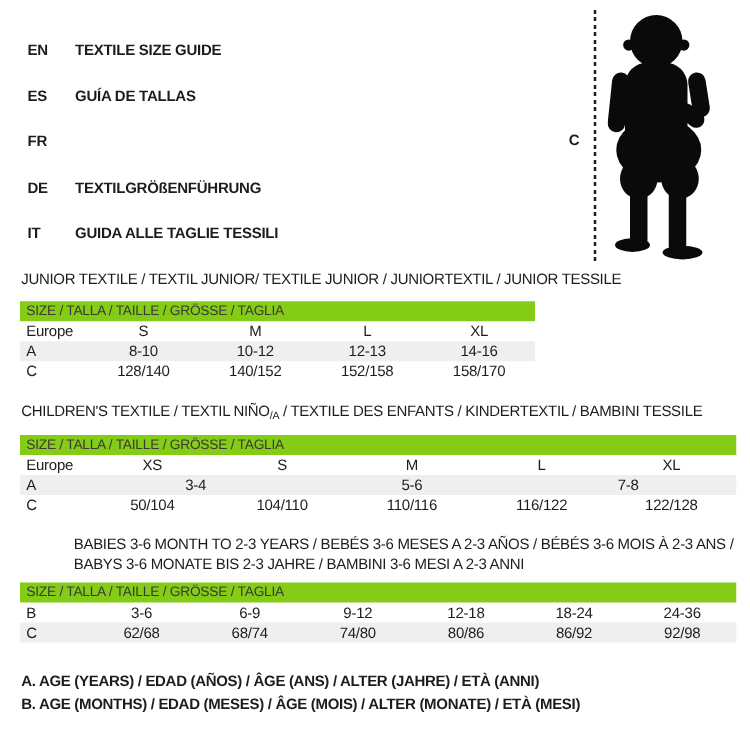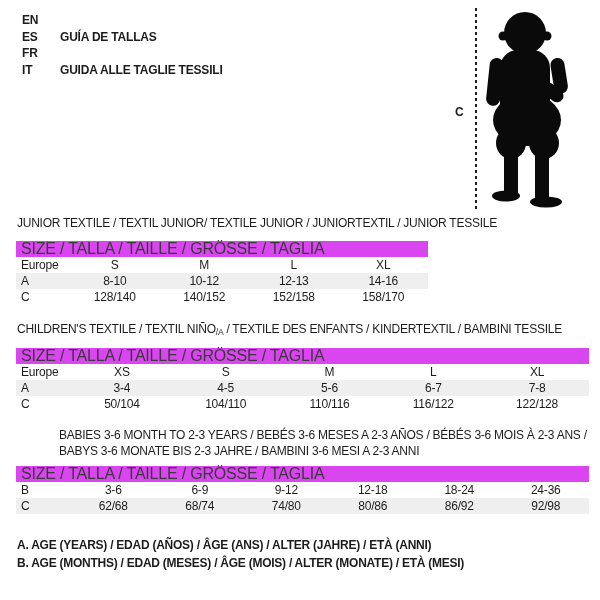--- a/index.html
+++ b/index.html
@@ -4,31 +4,31 @@
 <style>
   html,body{margin:0;padding:0;}
   body{
     width:600px;height:600px;position:relative;background:#ffffff;
     font-family:"Liberation Sans","DejaVu Sans",sans-serif;color:#1c1c1c;
     overflow:hidden;
   }
   .abs{position:absolute;}
   
   #lang-block{top:13px;left:22px;}
-  .lang-row{display:flex;height:16.5px;font-weight:bold;font-size:12px;letter-spacing:-0.2px;}
+  .lang-row{display:flex;height:16.5px;font-weight:bold;font-size:12px;letter-spacing:-0.2px;margin-top:20px;}
   .lang-code{width:38px;}
   
   #measure-line{left:475px;top:8px;width:2px;height:204px;
     background:repeating-linear-gradient(#1c1c1c 0 3px,transparent 3px 6px);}
   #measure-label{left:455px;top:105px;font-weight:bold;font-size:12px;}
   #baby-svg{left:486px;top:8px;}
   
   .tbl-title{font-weight:normal;font-size:12px;letter-spacing:-0.25px;line-height:16px;white-space:nowrap;}
   .sub{font-size:8.5px;vertical-align:-2px;}
-  .band{background:#d946ef;height:16px;line-height:16px;font-size:16px;color:#3a3a3a;
+  .band{background:#84cc16;height:16px;line-height:16px;font-size:11px;color:#3a3a3a;
     padding-left:5px;box-sizing:border-box;letter-spacing:-0.2px;}
   .trow{display:flex;height:16px;line-height:16px;font-size:12px;letter-spacing:-0.2px;justify-content:center;}
   .trow .lbl{width:54px;padding-left:5px;box-sizing:border-box;}
   .trow .cell{flex:1;text-align:center;}
   .alt{background:#efefef;}
   #t1-title{top:215px;left:17px;}
   #t1{top:241px;left:16px;width:412px;}
   #t2-title{top:321px;left:17px;}
   #t2{top:348px;left:16px;width:573px;}
   #t3-title{top:427px;left:17px;margin-left:42px;}
@@ -36,27 +36,32 @@
   
   #legend{top:537px;left:17px;}
   .legend-line{font-weight:bold;font-size:12px;line-height:17.5px;letter-spacing:-0.25px;white-space:nowrap;}
 </style>
 </head>
 <body>
 
 <div id="lang-block" class="abs">
   <div class="lang-row">
     <span class="lang-code">EN</span>
+    <span class="lang-label">TEXTILE SIZE GUIDE</span>
   </div>
   <div class="lang-row">
     <span class="lang-code">ES</span>
     <span class="lang-label">GUÍA DE TALLAS</span>
   </div>
   <div class="lang-row">
     <span class="lang-code">FR</span>
+  </div>
+  <div class="lang-row">
+    <span class="lang-code">DE</span>
+    <span class="lang-label">TEXTILGRÖßENFÜHRUNG</span>
   </div>
   <div class="lang-row">
     <span class="lang-code">IT</span>
     <span class="lang-label">GUIDA ALLE TAGLIE TESSILI</span>
   </div>
 </div>
 
 <span id="measure-label" class="abs">C</span>
 <div id="measure-line" class="abs"></div>
 <svg id="baby-svg" class="abs" width="92" height="200" viewBox="0 0 92 200" aria-hidden="true">
@@ -113,23 +118,21 @@
     <span class="lbl">Europe</span>
     <span class="cell">XS</span>
     <span class="cell">S</span>
     <span class="cell">M</span>
     <span class="cell">L</span>
     <span class="cell">XL</span>
   </div>
   <div class="trow alt">
     <span class="lbl">A</span>
     <span class="cell">3-4</span>
-    <span class="cell">4-5</span>
     <span class="cell">5-6</span>
-    <span class="cell">6-7</span>
     <span class="cell">7-8</span>
   </div>
   <div class="trow">
     <span class="lbl">C</span>
     <span class="cell">50/104</span>
     <span class="cell">104/110</span>
     <span class="cell">110/116</span>
     <span class="cell">116/122</span>
     <span class="cell">122/128</span>
   </div>

